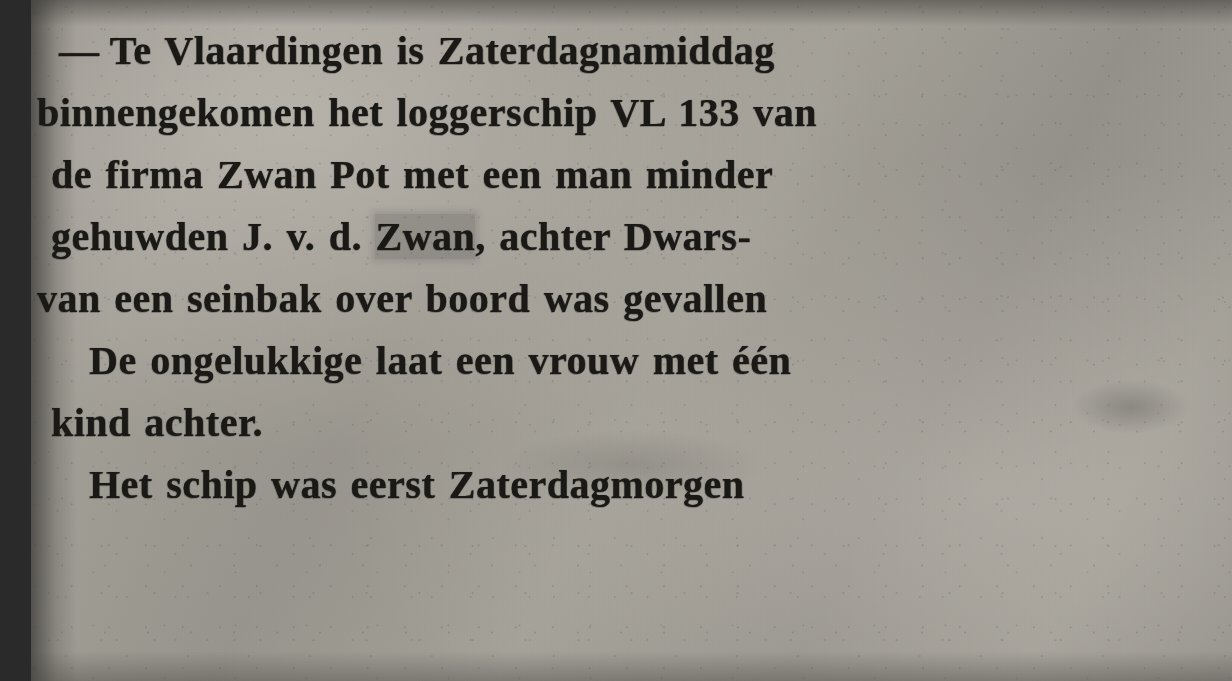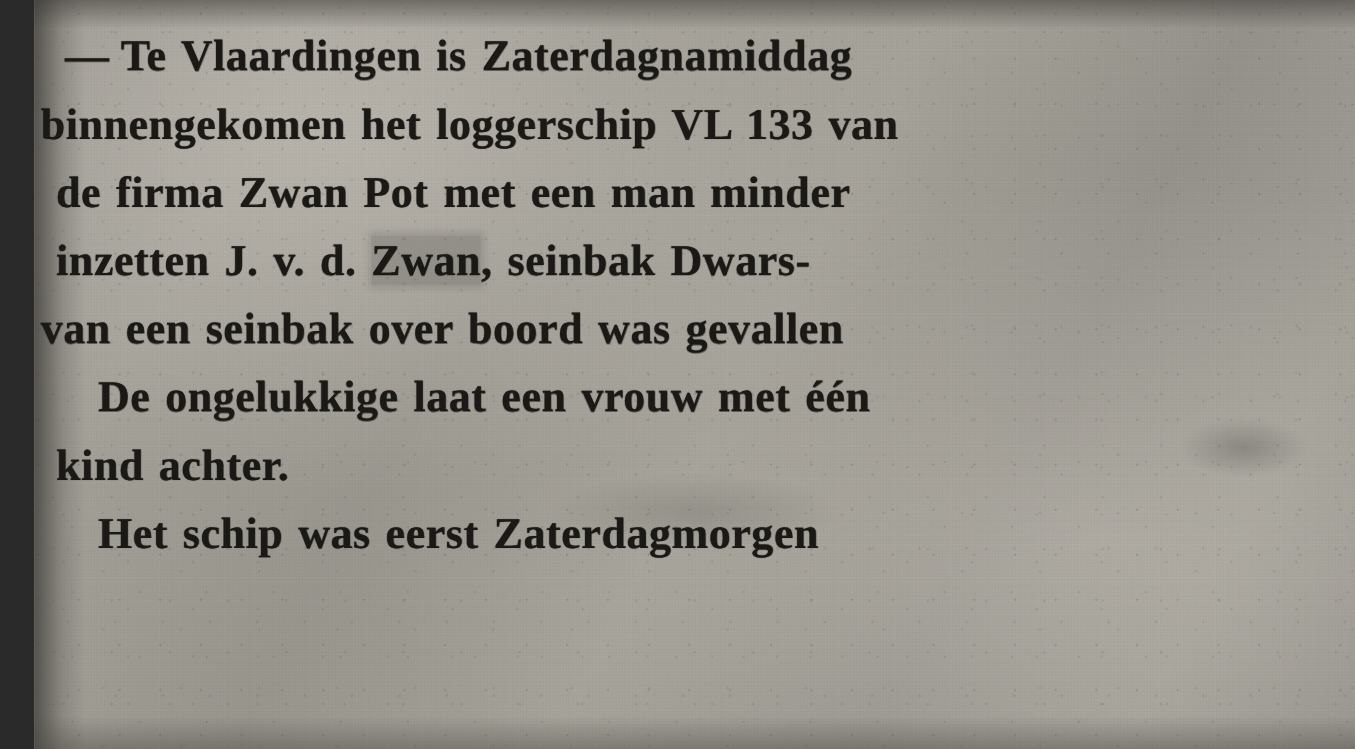--- a/index.html
+++ b/index.html
@@ -139,21 +139,21 @@
     <div class="line ind-tn">
       <span class="dash">—</span><span> Te Vlaardingen is Zaterdagnamiddag</span>
     </div>
 
     <div class="line hang">binnengekomen het loggerschip VL 133 van</div>
 
     <div class="line ind-xs">de firma Zwan Pot met een man minder</div>
 
 
     <div class="line ind-xs">
-      <span>inzetten J. v. d. </span><span class="hl">Zwan</span><span>, seinbak Dwars-</span>
+      <span>gehuwden J. v. d. </span><span class="hl">Zwan</span><span>, achter Dwars-</span>
     </div>
 
 
     <div class="line hang">van een seinbak over boord was gevallen</div>
 
 
     <div class="line indent">De ongelukkige laat een vrouw met één</div>
 
     <div class="line ind-xs">kind achter.</div>
 

